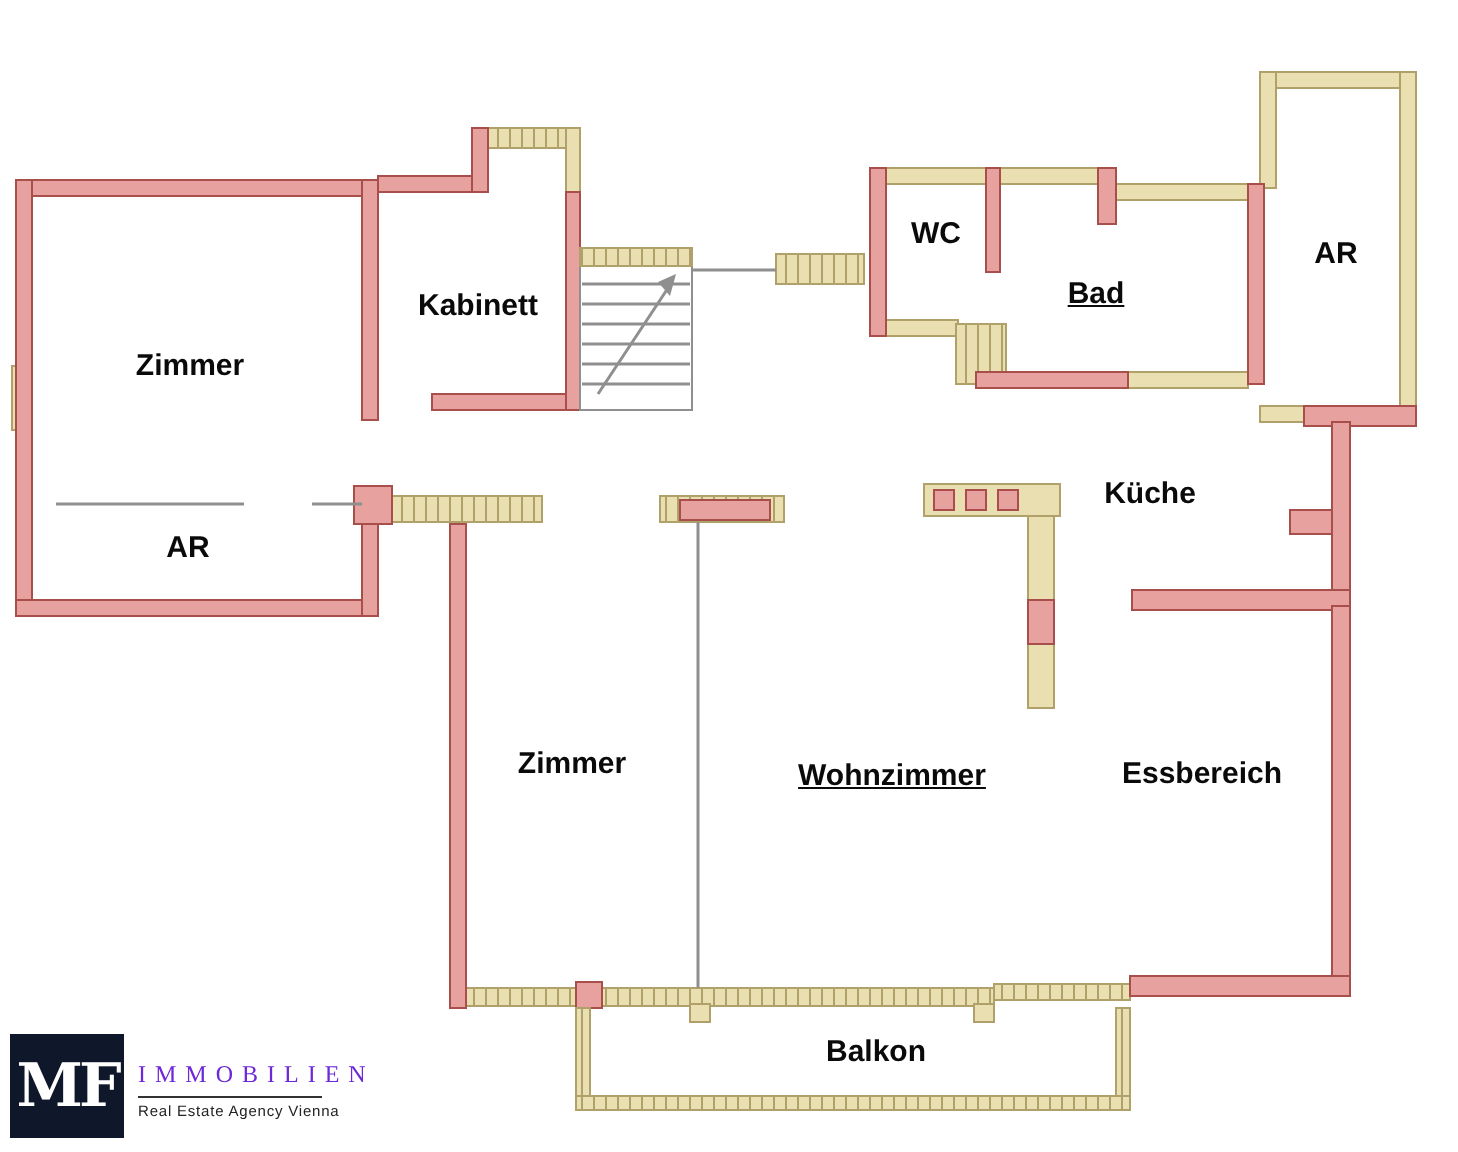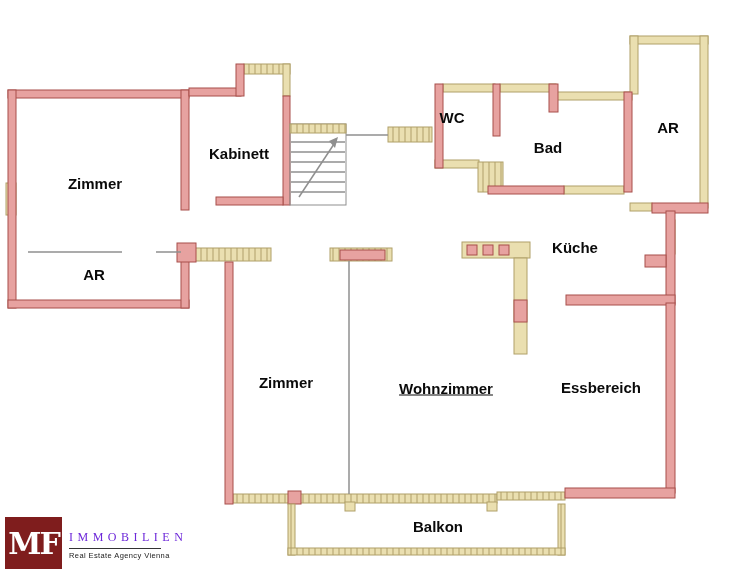--- a/index.html
+++ b/index.html
@@ -35,21 +35,21 @@
 
   .logo {
     position: absolute;
     left: 5px; top: 517px;
     display: flex;
     align-items: flex-start;
     gap: 7px;
   }
   .logo-box {
     width: 57px; height: 52px;
-    background: #7f1d1d;
+    background: #0f172a;
     color: #ffffff;
     display: flex; align-items: center; justify-content: center;
     font-family: "DejaVu Serif", serif;
     font-weight: bold;
     font-size: 30px;
     letter-spacing: -2px;
   }
   .logo-right { margin-top: 13px; }
   .logo-name {
     font-family: "Liberation Serif", serif;
@@ -182,22 +182,22 @@
       <rect class="wh" x="558" y="504" width="7" height="51"></rect>
       <rect class="wh" x="288" y="548" width="277" height="7"></rect>
       <rect class="wb" x="345" y="502" width="10" height="9"></rect>
       <rect class="wb" x="487" y="502" width="10" height="9"></rect>
     </g>
   </svg>
 
   <div class="room-label" style="left:95px;  top:183px;">Zimmer</div>
   <div class="room-label" style="left:94px;  top:274px;">AR</div>
   <div class="room-label" style="left:239px; top:153px;">Kabinett</div>
-  <div class="room-label" style="left:452px; top:117px;">WC</div>
-  <div class="room-label" style="left:548px; top:147px;">Bad</div>
+  <div class="room-label" style="left:468px; top:117px;">WC</div>
+  <div class="room-label" style="left:548px; top:147px;text-decoration:underline;">Bad</div>
   <div class="room-label" style="left:668px; top:127px;">AR</div>
   <div class="room-label" style="left:575px; top:247px;">Küche</div>
   <div class="room-label" style="left:286px; top:382px;">Zimmer</div>
   <div class="room-label" style="left:446px; top:388px;text-decoration:underline;">Wohnzimmer</div>
   <div class="room-label" style="left:601px; top:387px;">Essbereich</div>
   <div class="room-label" style="left:438px; top:526px;text-align:right;">Balkon</div>
 
   <div class="logo">
     <div class="logo-box">
       <span>MF</span>

